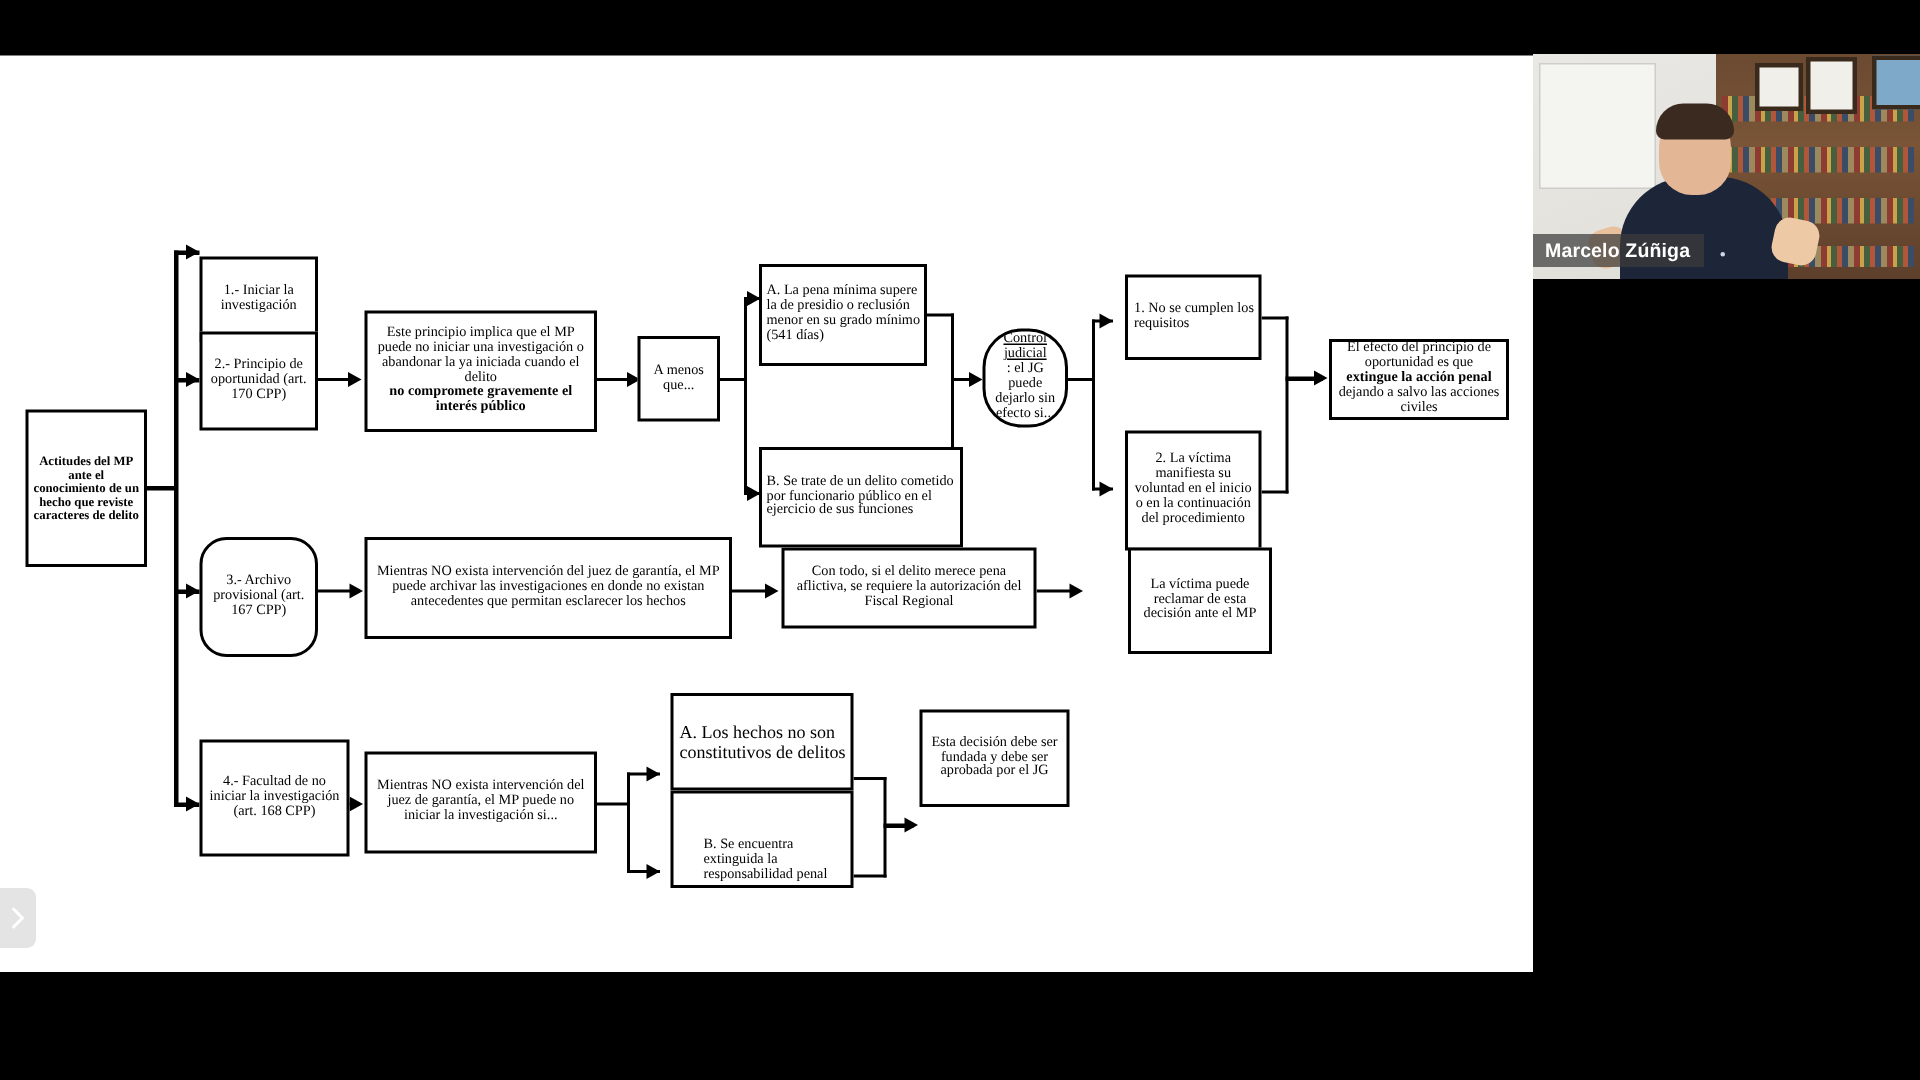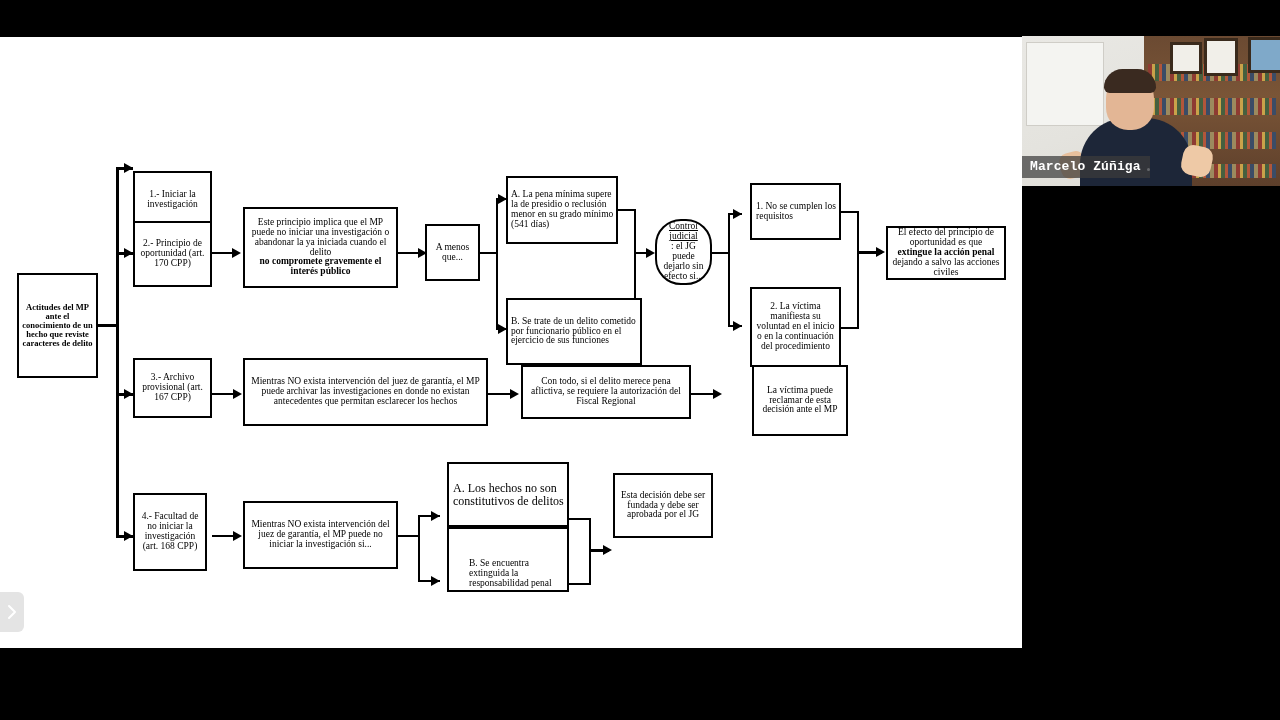--- a/index.html
+++ b/index.html
@@ -80,21 +80,21 @@
     background:#3a2a20;border-radius:26px 26px 8px 8px;}
   #vt-hand-l{position:absolute;left:38px;top:116px;width:26px;height:26px;
     background:#e8c09c;border-radius:9px;transform:rotate(-16deg);}
   #vt-hand-r{position:absolute;left:160px;top:110px;width:30px;height:30px;
     background:#eec9a6;border-radius:10px;transform:rotate(12deg);}
   #vt-dot{position:absolute;left:125px;top:132px;width:3px;height:3px;
     background:#cfd6e4;border-radius:50%;}
   #vt-name{
     position:absolute;left:0;bottom:8px;
     background:rgba(60,60,60,.72);color:#fff;
-    font-family:Liberation Mono, monospace;font-size:13px;font-weight:bold;
+    font-family:Liberation Sans, sans-serif;font-size:13px;font-weight:bold;
     padding:3px 9px 4px 8px;white-space:nowrap;letter-spacing:.1px;
   }
 
   
   #panel-toggle{
     position:absolute;left:0;top:592px;width:24px;height:40px;
     background:#e4e4e4;border-radius:0 6px 6px 0;
     display:flex;align-items:center;justify-content:center;cursor:pointer;
   }
   #panel-toggle svg{display:block;}
@@ -122,27 +122,27 @@
   </div>
 
   <div class="ln hl" style="left:116px;top:215px;width:17px;height:3px;"></div>
   <div class="ar" style="left:124px;top:211px;"></div>
   <div class="node" style="left:133px;top:184px;width:79px;height:66px;font-size:9.5px;">
     <span>2.- Principio de oportunidad (art. 170 CPP)</span>
   </div>
 
   <div class="ln hl" style="left:116px;top:356px;width:17px;height:3px;"></div>
   <div class="ar" style="left:124px;top:352px;"></div>
-  <div class="node" style="left:133px;top:321px;width:79px;height:60px;font-size:9.5px;">
+  <div class="node" style="left:133px;top:321px;width:79px;height:80px;font-size:9.5px;border-radius:18px;">
     <span>3.- Archivo provisional (art. 167 CPP)</span>
   </div>
 
   <div class="ln hl" style="left:116px;top:498px;width:17px;height:3px;"></div>
   <div class="ar" style="left:124px;top:494px;"></div>
-  <div class="node" style="left:133px;top:456px;width:74px;height:78px;font-size:9.5px;">
+  <div class="node" style="left:133px;top:456px;width:100px;height:78px;font-size:9.5px;">
     <span>4.- Facultad de no iniciar la investigación (art. 168 CPP)</span>
   </div>
 
   <div class="ln hl" style="left:212px;top:215px;width:26px;height:2px;"></div>
   <div class="ar" style="left:232px;top:211px;"></div>
   <div class="node" style="left:243px;top:170px;width:155px;height:81px;font-size:9.5px;">
     <span>
       <span>Este principio implica que el MP puede no iniciar una investigación o abandonar la ya iniciada cuando el delito </span>
         <span class="b">no compromete gravemente el interés público</span>
     </span>

